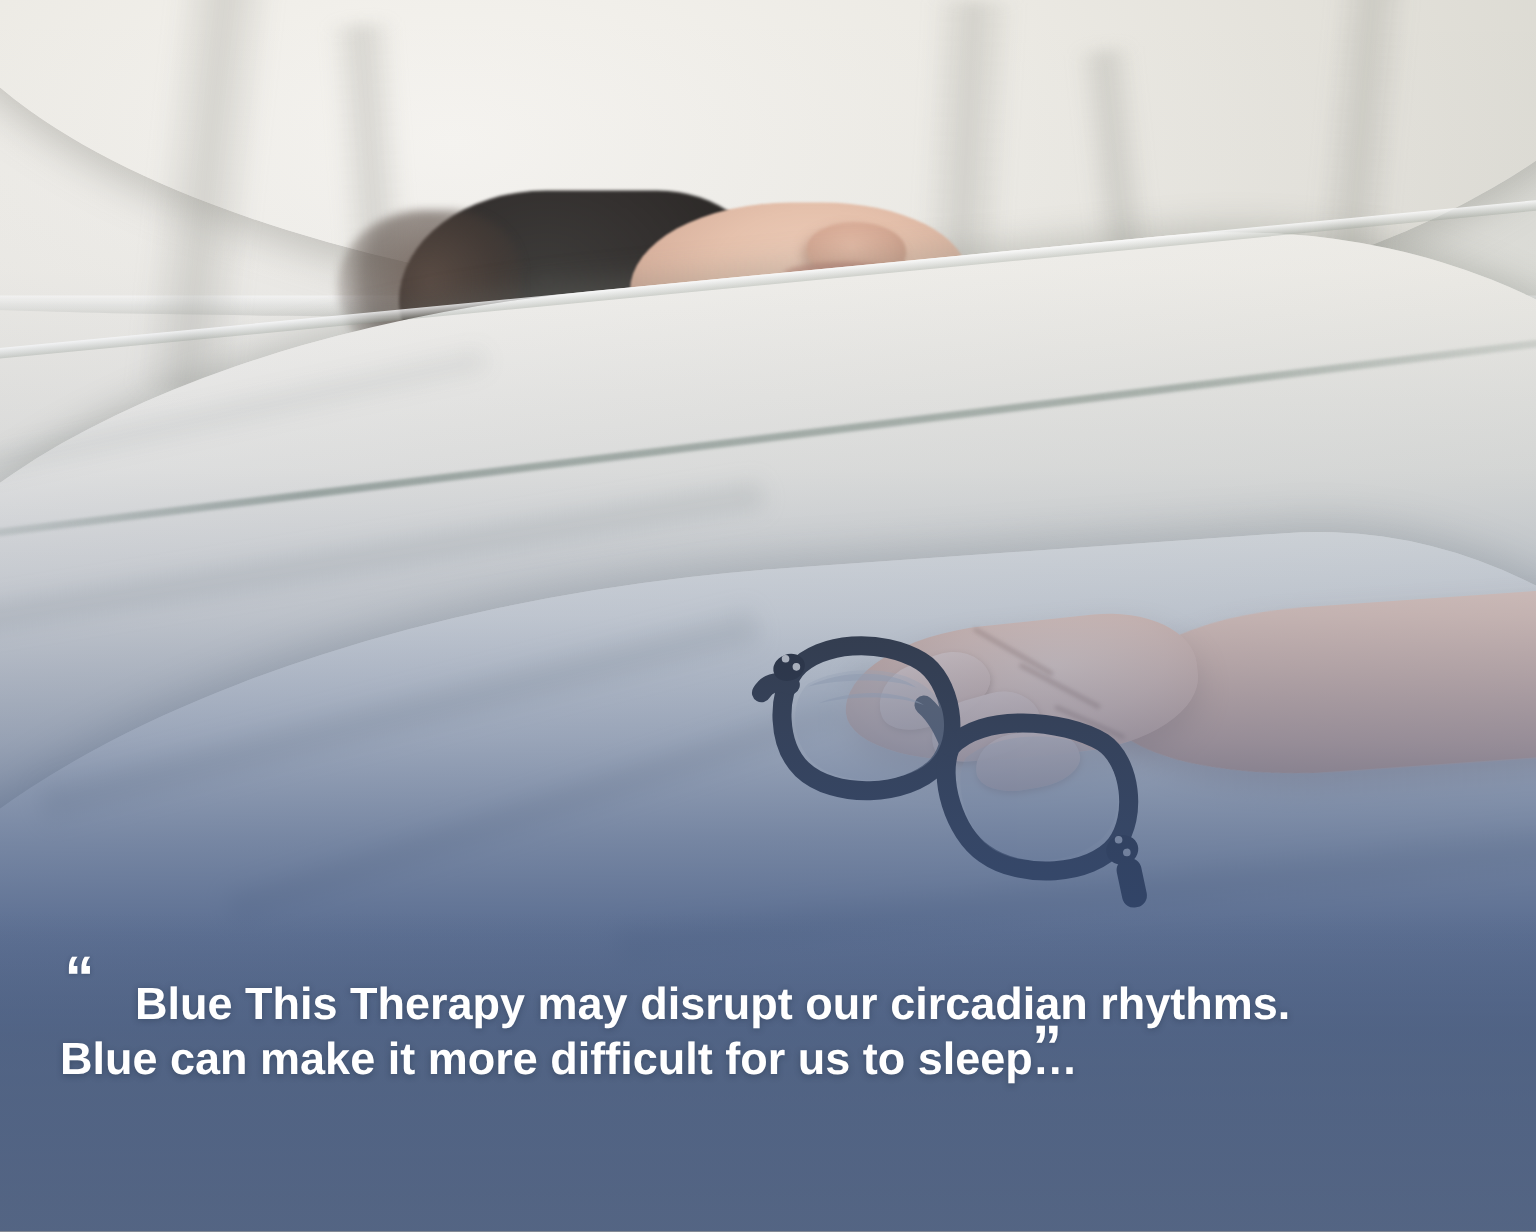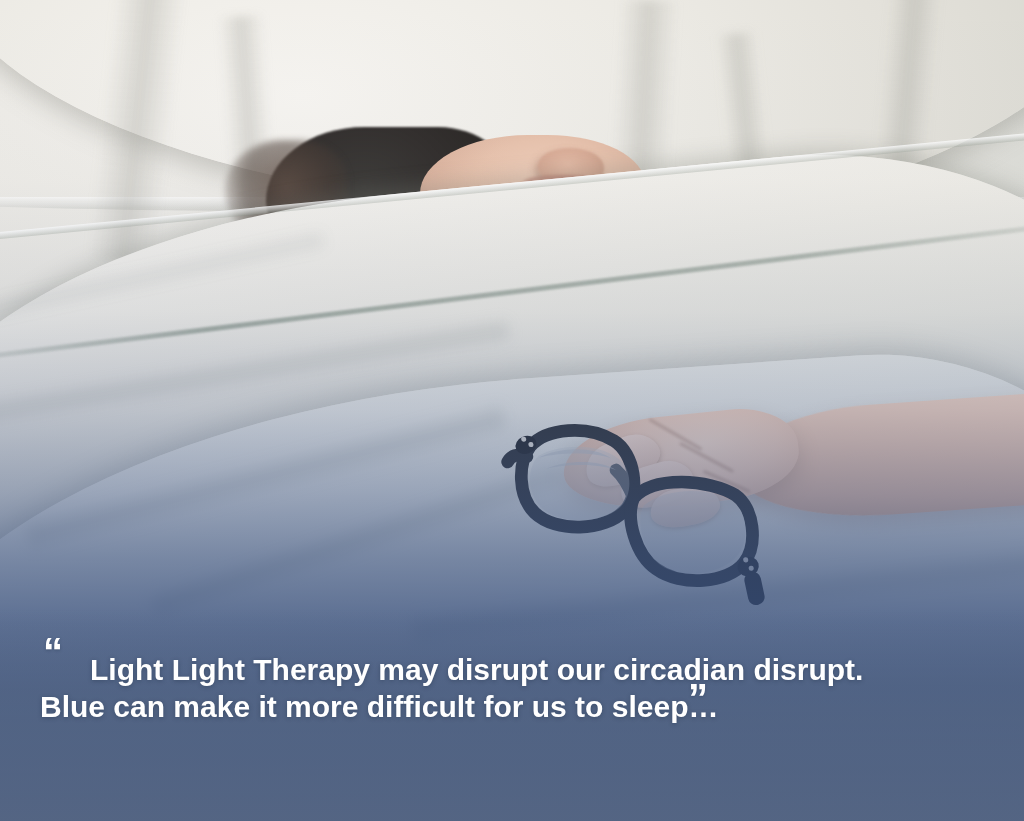--- a/index.html
+++ b/index.html
@@ -377,20 +377,20 @@
       </svg>
     </div>
 
     <div class="tint"></div>
     <div class="tint-bottom"></div>
   </div>
 
   <div class="quote-block">
     <span class="quote-open">“</span>
 
-    <div class="quote-line l1"><span>Light Light Therapy may disrupt our </span><b>circadian disrupt.</b></div>
+    <div class="quote-line l1"><span>Blue This Therapy may disrupt our </span><b>circadian rhythms.</b></div>
 
     <div class="quote-line l2">Blue can make it more difficult for us to sleep…</div>
 
     <span class="quote-close">”</span>
   </div>
 
 </div>
 
 </body></html>

